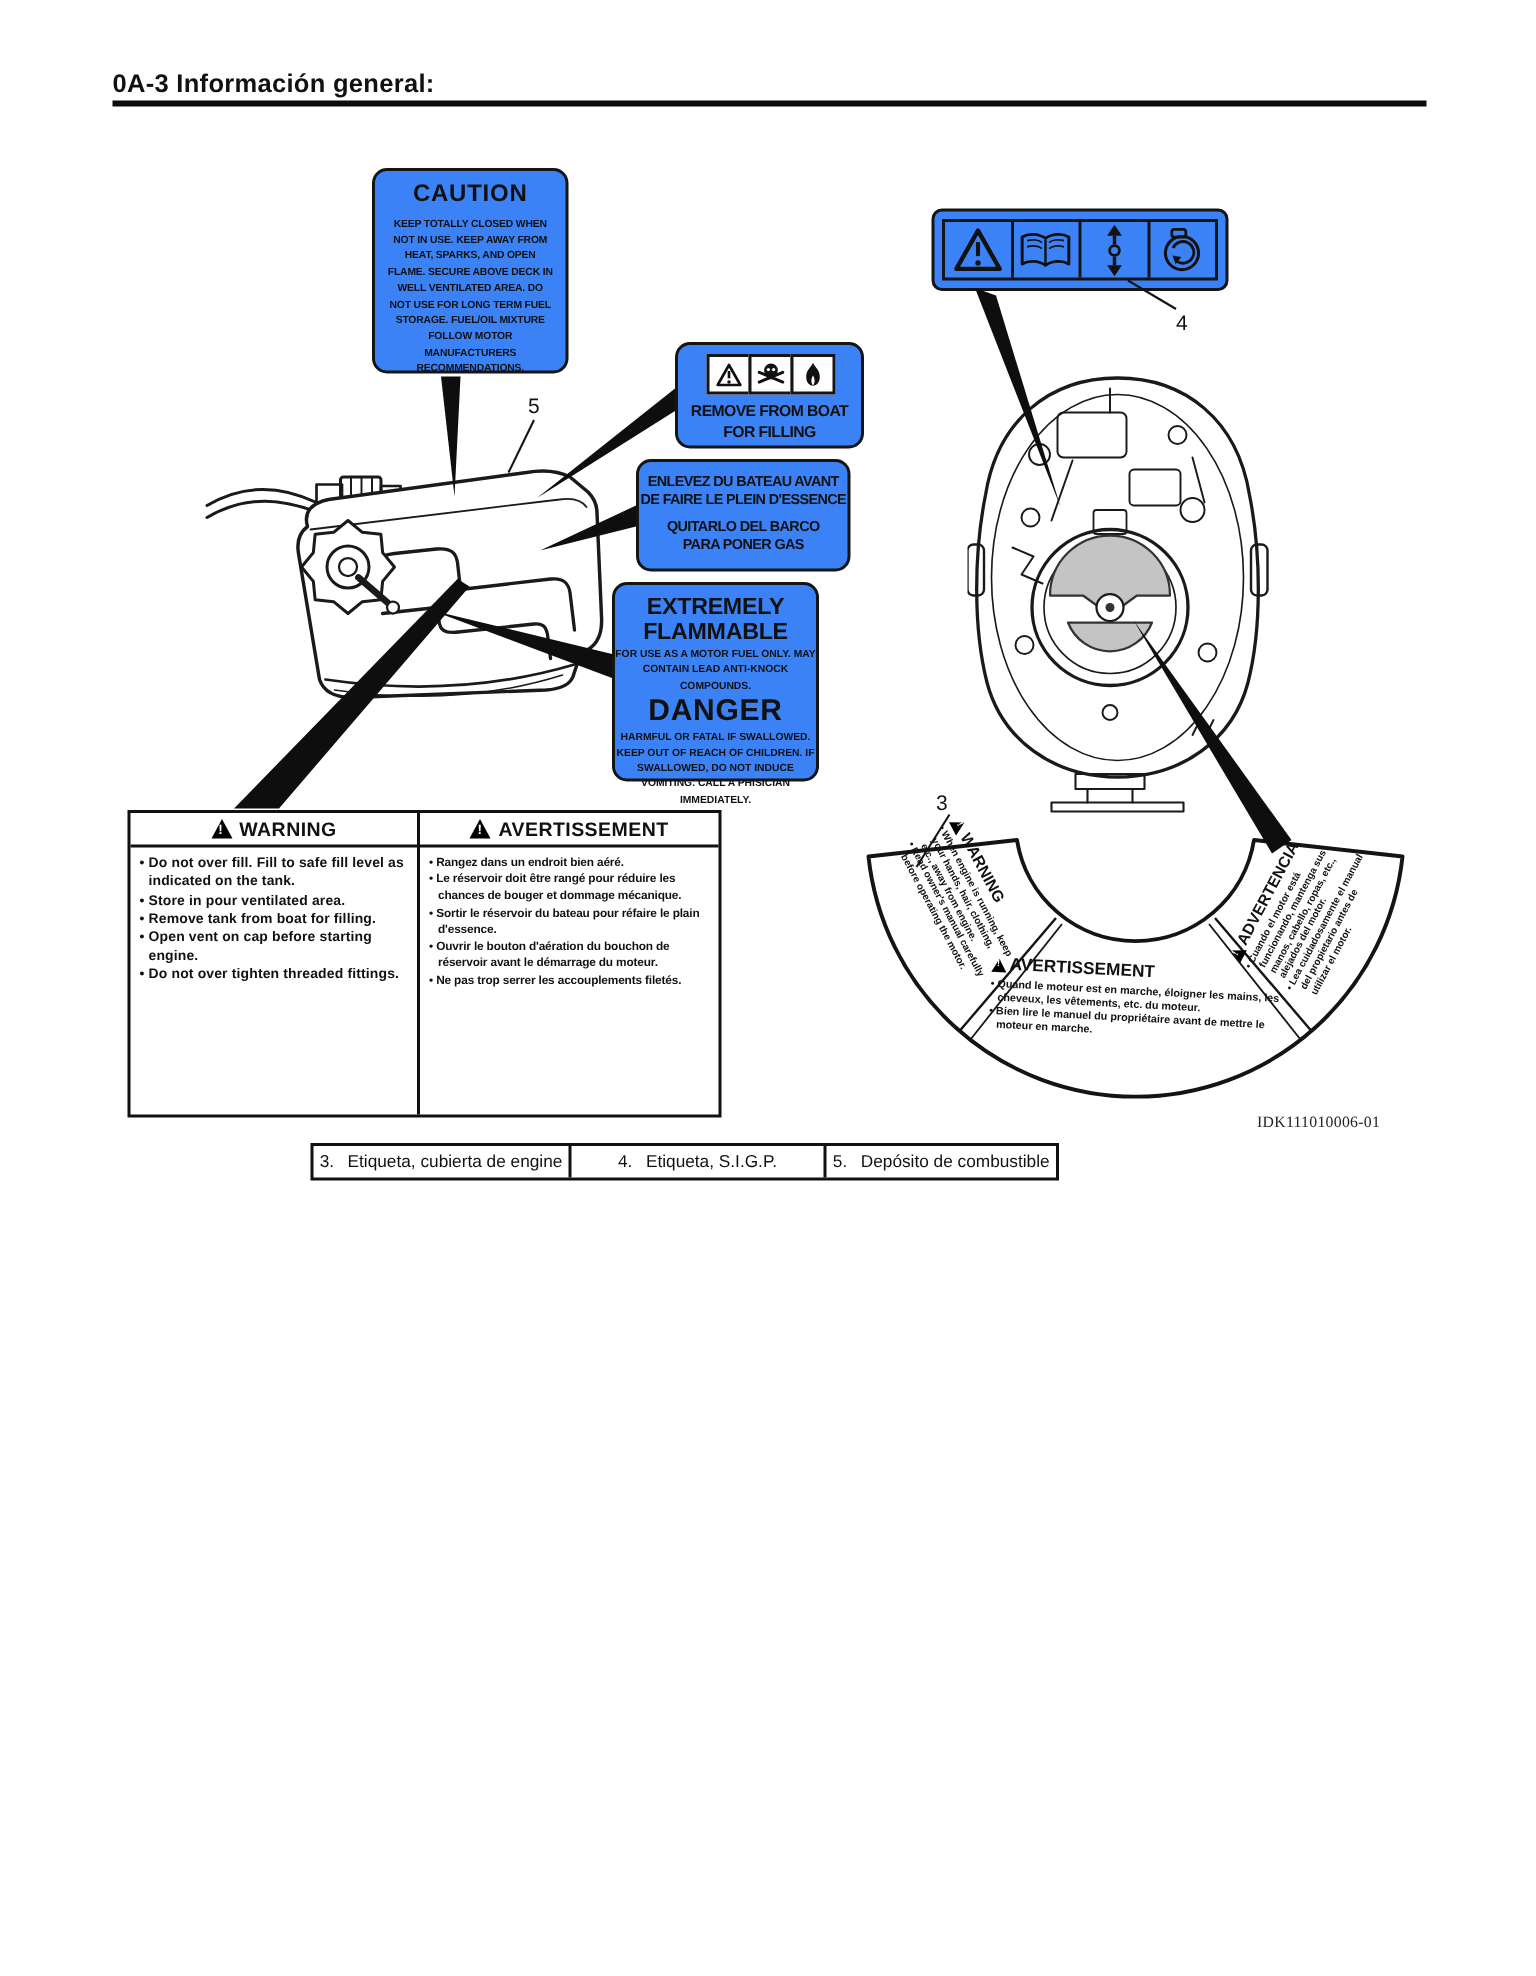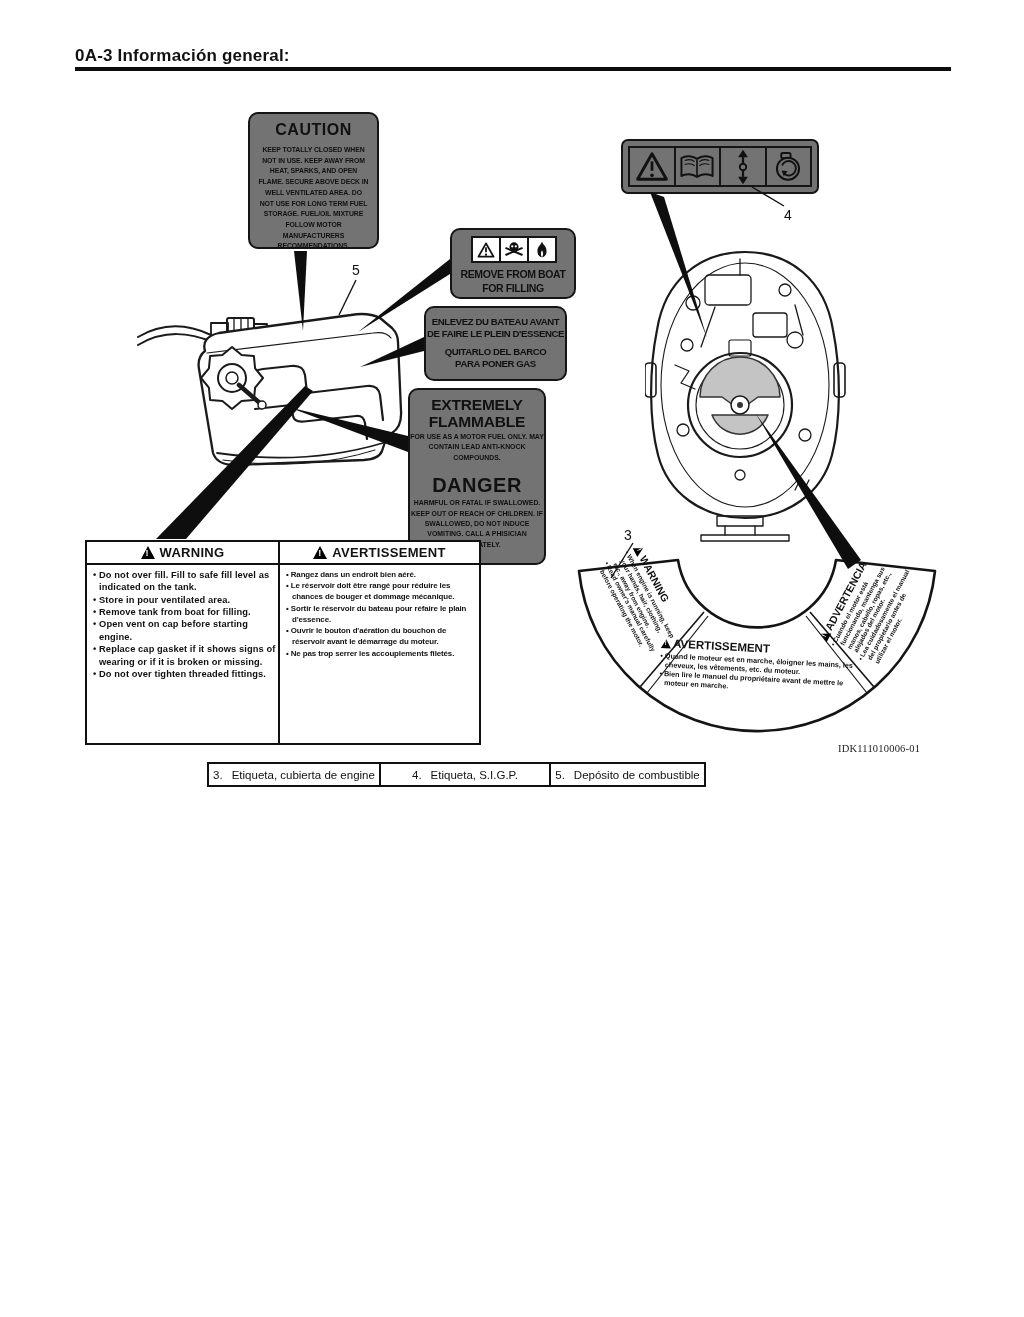--- a/index.html
+++ b/index.html
@@ -10,21 +10,21 @@
   }
   svg { display:block; }
   .abs { position:absolute; }
 
   
   .hdr { position:absolute; left:75px; top:46px; font-size:17px; font-weight:bold; letter-spacing:0.2px; }
   .hdr-rule { position:absolute; left:75px; top:67px; width:876px; height:4px; background:#0c0c0c; }
 
   
   .lblbox {
-    position:absolute; border:2px solid #151515; border-radius:10px; background:#737373;
+    position:absolute; border:2px solid #151515; border-radius:10px; background:#3b82f6;
     text-align:center; box-sizing:border-box;
   }
   .cond { letter-spacing:-0.4px; }
 
   
   .caution { left:248px; top:112px; width:131px; height:137px; padding:7px 7px 0 7px; }
   .caution-title { font-size:16px; font-weight:bold; margin-bottom:6px; letter-spacing:0.5px; }
   .caution-body { font-size:6.9px; font-weight:bold; line-height:1.55; letter-spacing:-0.1px; }
 
   
@@ -38,24 +38,24 @@
   .rm-icons { display:flex; justify-content:center; }
   .rm-cell { width:26px; height:23px; border:2px solid #151515; margin-right:-2px; display:flex; align-items:center; justify-content:center; background:#fff; }
   .rm-text { font-size:10.5px; font-weight:bold; line-height:1.35; margin-top:4px; }
 
   
   .enlevez { left:424px; top:306px; width:143px; height:75px; padding-top:8px; }
   .enlevez div { font-size:9.6px; font-weight:bold; line-height:1.3; }
   .enlevez .gap { height:5px; }
 
   
-  .flam { left:408px; top:388px; width:138px; height:177px; padding-top:6px; }
+  .flam { left:408px; top:388px; width:138px; height:133px; padding-top:6px; }
   .flam-title { font-size:15.5px; font-weight:bold; line-height:1.1; letter-spacing:-0.2px; }
   .flam-small { font-size:6.9px; font-weight:bold; line-height:1.5; margin-top:2px; }
-  .flam-danger { font-size:20px; font-weight:bold; letter-spacing:0.5px; line-height:1.05; margin-top:12px; }
+  .flam-danger { font-size:20px; font-weight:bold; letter-spacing:0.5px; line-height:1.05; margin-top:1px; }
 
   
   .wtable { position:absolute; left:85px; top:540px; width:396px; height:205px; border:2.5px solid #111; box-sizing:border-box; display:flex; background:#fff; }
   .wcol { flex:1; display:flex; flex-direction:column; box-sizing:border-box; }
   .wcol.left { border-right:2px solid #111; flex:0 0 193px; }
   .whead { height:21px; border-bottom:2px solid #111; display:flex; align-items:center; justify-content:center; gap:5px; font-weight:bold; font-size:13px; letter-spacing:0.3px; }
   .wbody { padding:4px 2px 0 6px; }
   .wbody ul { margin:0; padding:0; list-style:none; }
   .wbody li { text-indent:-6px; padding-left:6px; font-weight:bold; }
   .wbody li::before { content:"• "; }
@@ -304,21 +304,20 @@
       <div class="whead">
         <span class="tri"></span>
         <span>WARNING</span>
       </div>
       <div class="wbody en-body">
         <ul>
           <li>Do not over fill. Fill to safe fill level as indicated on the tank.</li>
           <li>Store in pour ventilated area.</li>
           <li>Remove tank from boat for filling.</li>
           <li>Open vent on cap before starting engine.</li>
-          <li>Replace cap gasket if it shows signs of wearing or if it is broken or missing.</li>
           <li>Do not over tighten threaded fittings.</li>
         </ul>
       </div>
     </div>
     <div class="wcol">
       <div class="whead">
         <span class="tri"></span>
         <span>AVERTISSEMENT</span>
       </div>
       <div class="wbody fr-body">

